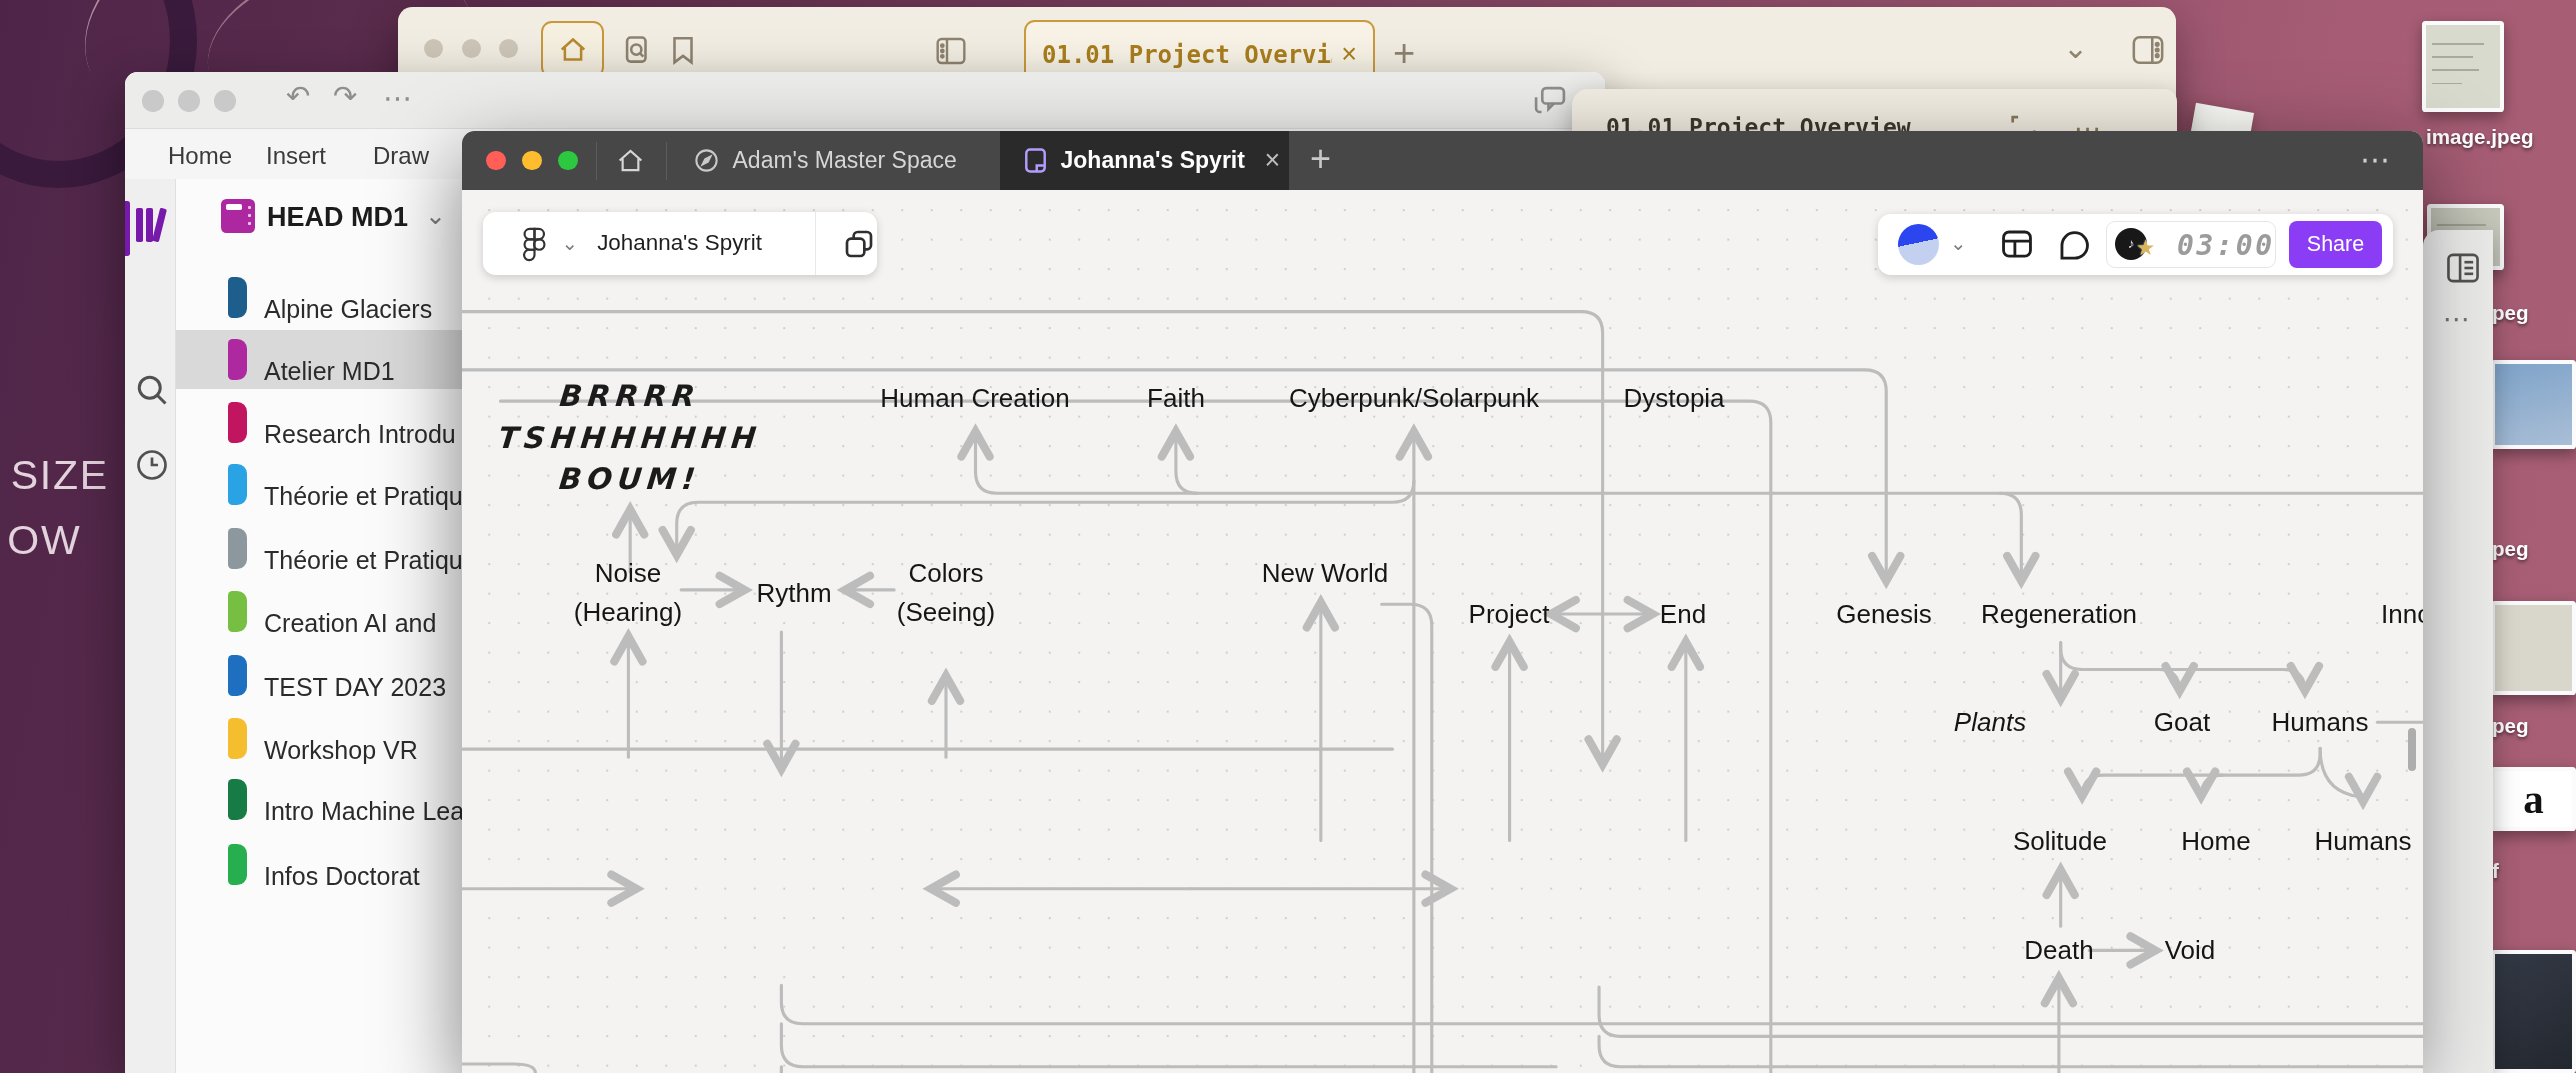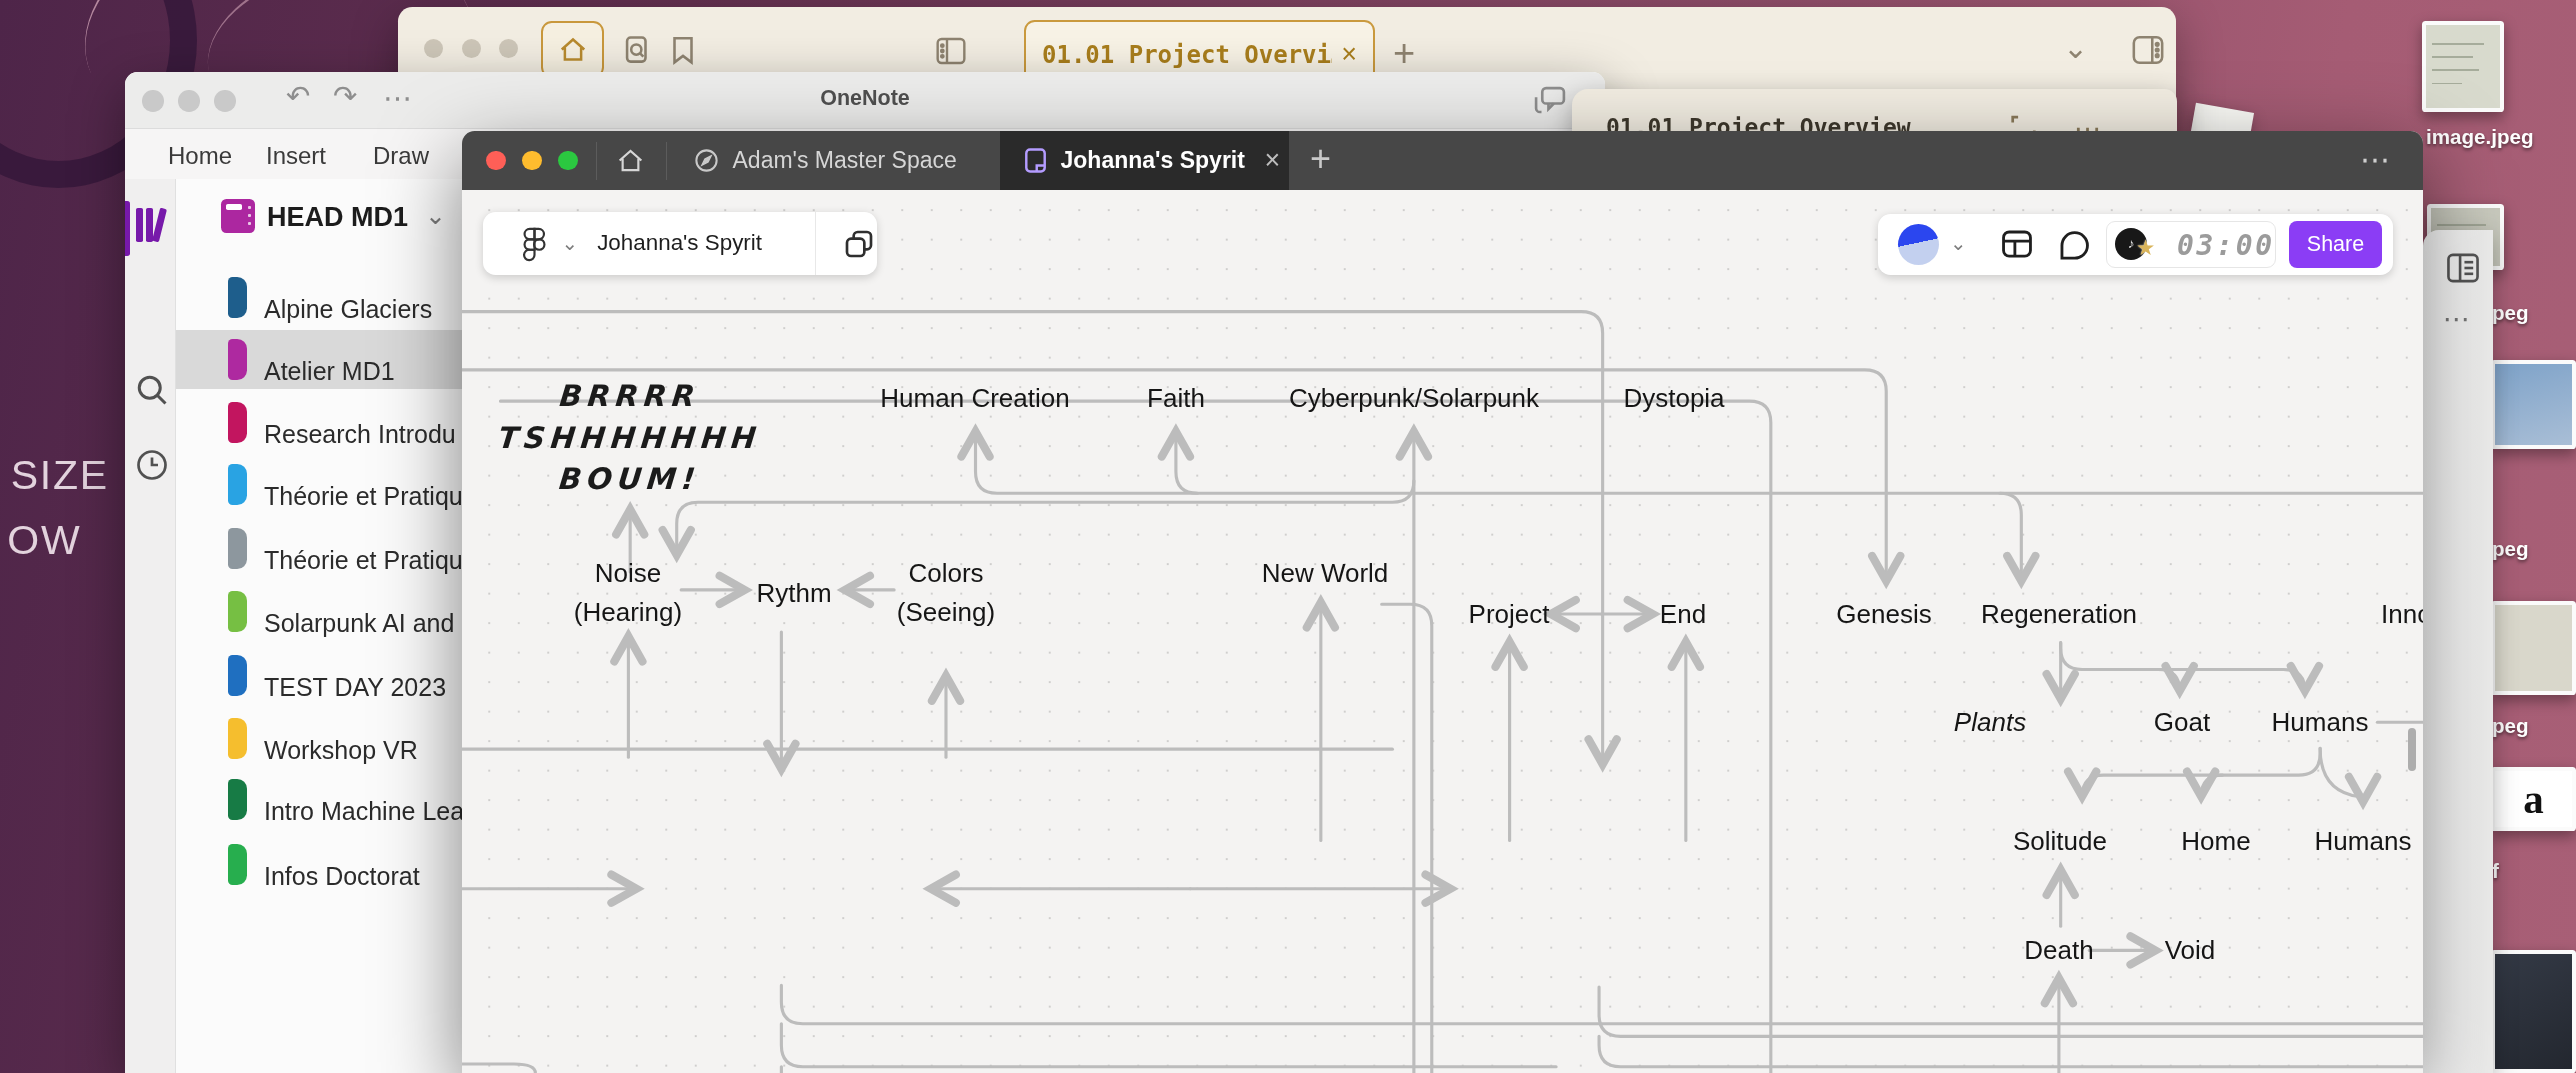--- a/index.html
+++ b/index.html
@@ -187,21 +187,20 @@
 </div>
 
 <div class="abs onenote" style="z-index:4;">
   <div class="on-titlebar">
     <div class="abs on-light" style="left:17px; top:18px;"></div>
     <div class="abs on-light" style="left:53px; top:18px;"></div>
     <div class="abs on-light" style="left:89px; top:18px;"></div>
     <div class="abs on-hist" style="left:161px; top:7.2px;">↶</div>
     <div class="abs on-hist" style="left:208px; top:7.2px;">↷</div>
     <div class="abs on-hist" style="left:258px; top:9px;">⋯</div>
-    <div class="abs on-title" style="left:0; right:0; top:14.3px; text-align:center;">OneNote</div>
     <svg class="abs" style="left:1406px; top:12.5px;" width="38" height="34" viewBox="0 0 24 22" fill="none" stroke="#8e8e8e" stroke-width="1.7">
       <rect x="7" y="2" width="14" height="10" rx="2.5"></rect>
         <path d="M11,12 v3.5 l3.5,-3.5"></path>
       <path d="M3,8 v7 a2.5,2.5 0 0 0 2.5,2.5 h1"></path>
     </svg>
   </div>
 
   <div class="on-ribbon">
     <span class="abs rtab" style="left:43px; top:12.5px;">Home</span>
     <span class="abs rtab" style="left:141px; top:12.5px;">Insert</span>
@@ -251,21 +250,21 @@
     <div class="sec-row" style="top:276px;">
         <span class="sec-tab" style="background: rgb(41, 163, 227);"></span>
         <span class="sec-label">Théorie et Pratiqu</span>
       </div>
     <div class="sec-row" style="top:340px;">
         <span class="sec-tab" style="background: rgb(141, 151, 158);"></span>
         <span class="sec-label">Théorie et Pratiqu</span>
       </div>
     <div class="sec-row" style="top:403px;">
         <span class="sec-tab" style="background: rgb(118, 191, 67);"></span>
-        <span class="sec-label">Solarpunk AI and</span>
+        <span class="sec-label">Creation AI and</span>
       </div>
     <div class="sec-row" style="top:467px;">
         <span class="sec-tab" style="background: rgb(31, 111, 192);"></span>
         <span class="sec-label">TEST DAY 2023</span>
       </div>
     <div class="sec-row" style="top:530px;">
         <span class="sec-tab" style="background: rgb(245, 190, 46);"></span>
         <span class="sec-label">Workshop VR</span>
       </div>
     <div class="sec-row" style="top:591px;">

